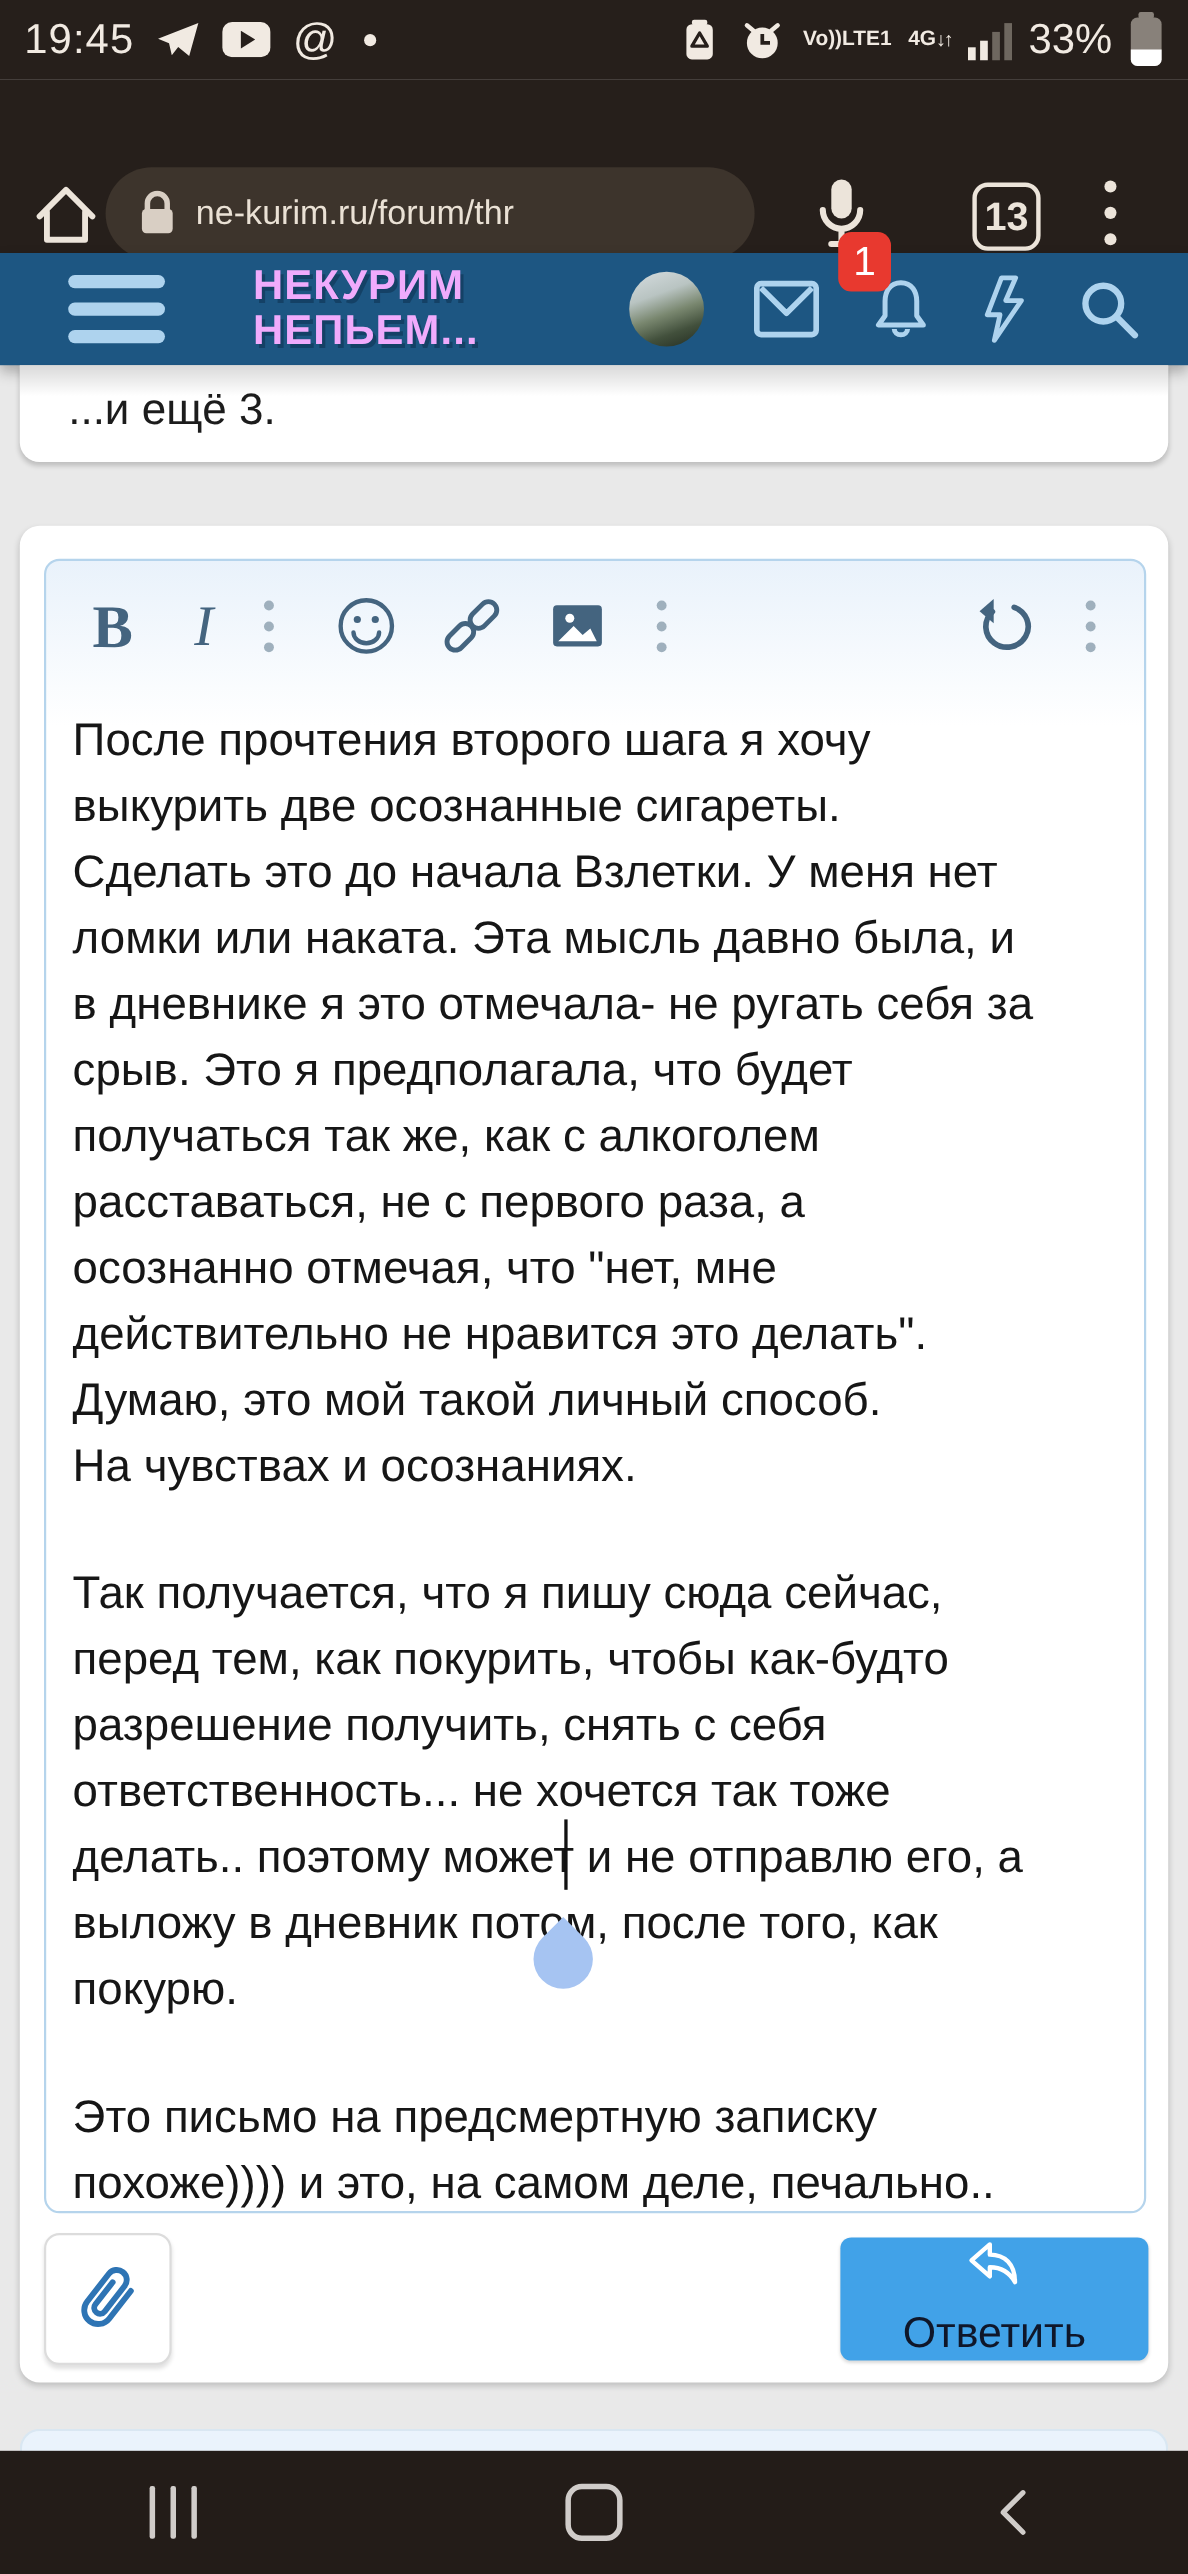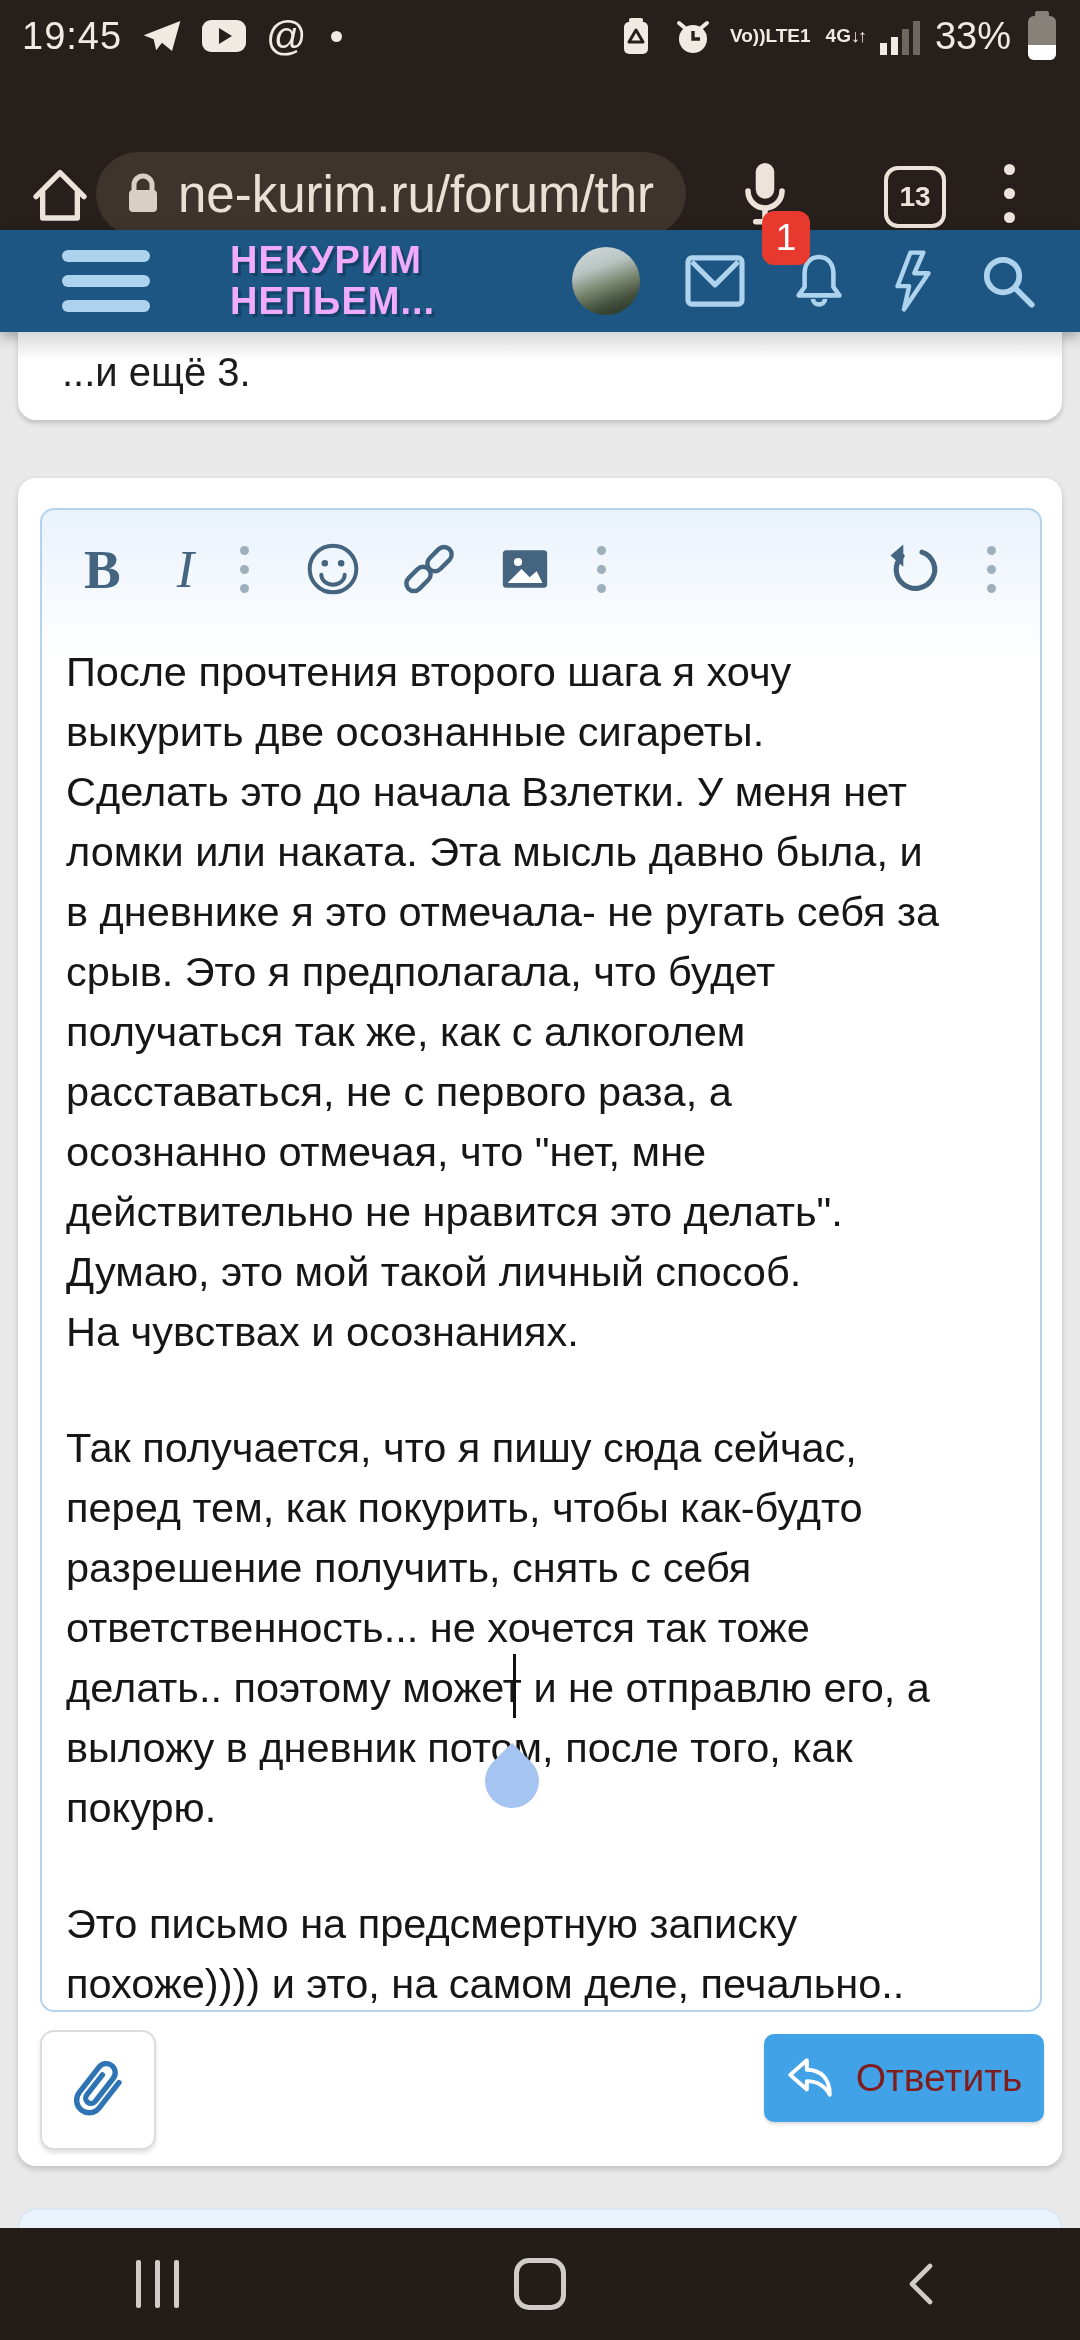--- a/index.html
+++ b/index.html
@@ -17,24 +17,24 @@
   .sb-right{display:flex;align-items:center;gap:15px;}
   .sb-stack{display:flex;align-items:flex-start;line-height:20px;font-size:19px;font-weight:bold;}
   .sb-stack .arrows{font-size:18px;font-weight:normal;letter-spacing:-2px;}
   .sb-batt-pct{font-size:38px;text-align:right;}
 
   
   .browser-bar{position:absolute;top:72px;left:0;width:1080px;height:158px;background:#261f1b;}
   .home-icon{position:absolute;left:28px;top:90px;}
   .url-pill{position:absolute;left:96px;top:80px;width:590px;height:84px;border-radius:42px;background:#3d342c;
     display:flex;align-items:center;gap:18px;padding:0 30px;box-sizing:border-box;}
-  .url-text{color:#eae1d5;font-size:51px;white-space:nowrap;overflow:hidden;}
+  .url-text{color:#eae1d5;font-size:31px;white-space:nowrap;overflow:hidden;}
   .mic-icon{position:absolute;left:736px;top:88px;}
   .tab-counter{position:absolute;left:884px;top:94px;width:54px;height:54px;border:4.5px solid #ece4da;border-radius:14px;
-    color:#ece4da;font-size:28px;font-weight:bold;display:flex;align-items:center;justify-content:center;}
+    color:#ece4da;font-size:36px;font-weight:bold;display:flex;align-items:center;justify-content:center;}
   .menu-dots{position:absolute;left:1004px;top:92px;display:flex;flex-direction:column;gap:13px;}
   .menu-dots i{width:11px;height:11px;border-radius:50%;background:#ece4da;}
 
   
   .site-header{position:absolute;top:230px;left:0;width:1080px;height:102px;background:#1d5682;
     display:flex;align-items:center;box-shadow:0 6px 12px rgba(0,0,0,.28);}
   .hamburger{margin-left:62px;display:flex;flex-direction:column;gap:13px;}
   .hamburger i{width:88px;height:12px;border-radius:6px;background:#aed3ee;}
   .logo{margin-left:80px;font-size:38px;font-weight:bold;color:#f0abfc;line-height:41px;letter-spacing:1px;
     text-shadow:3px 3px 0 rgba(8,35,60,.4);}
@@ -66,22 +66,22 @@
   .tb-spacer{flex:1;}
   .editor-text{padding:14px 28px 0 24px;font-size:41.5px;line-height:60px;color:#161616;}
   .para{margin-bottom:56px;}
   .line{white-space:nowrap;}
   .caret{position:absolute;left:471px;top:1144px;width:3px;height:64px;background:#111;}
   .drop-handle{position:absolute;left:443px;top:1244px;width:54px;height:54px;background:#a6c4f2;
     border-radius:0 50% 50% 50%;transform:rotate(45deg);}
 
   .attach-btn{position:absolute;left:22px;top:1552px;width:112px;height:116px;background:#fff;border:2px solid #dcdcdc;
     border-radius:14px;box-shadow:0 3px 4px rgba(0,0,0,.12);display:flex;align-items:center;justify-content:center;}
-  .reply-btn{position:absolute;right:18px;top:1556px;width:280px;height:88px;background:#41a2e8;border-radius:10px;
-    display:flex;align-items:center;justify-content:center;gap:20px;color:#7f1d1d;font-size:39px;box-shadow:0 2px 3px rgba(0,0,0,.15);}
+  .reply-btn{position:absolute;right:18px;top:1556px;width:280px;height:112px;background:#41a2e8;border-radius:10px;
+    display:flex;align-items:center;justify-content:center;gap:20px;color:#0f172a;font-size:39px;box-shadow:0 2px 3px rgba(0,0,0,.15);flex-direction:column;}
 
   .next-card{position:absolute;top:2208px;left:18px;width:1044px;height:24px;background:#eaf3fc;
     border:2px solid #d9e7f2;border-bottom:none;border-radius:18px 18px 0 0;box-sizing:border-box;}
 
   
   .nav-bar{position:absolute;top:2228px;left:0;width:1080px;height:112px;background:#231c18;}
   .nav-recents{position:absolute;left:136px;top:32px;display:flex;gap:14px;}
   .nav-recents i{width:5px;height:48px;background:#d0ccc9;border-radius:2px;}
   .nav-home{position:absolute;left:514px;top:30px;width:42px;height:42px;border:5px solid #d0ccc9;border-radius:15px;}
   .nav-back{position:absolute;left:900px;top:32px;}

